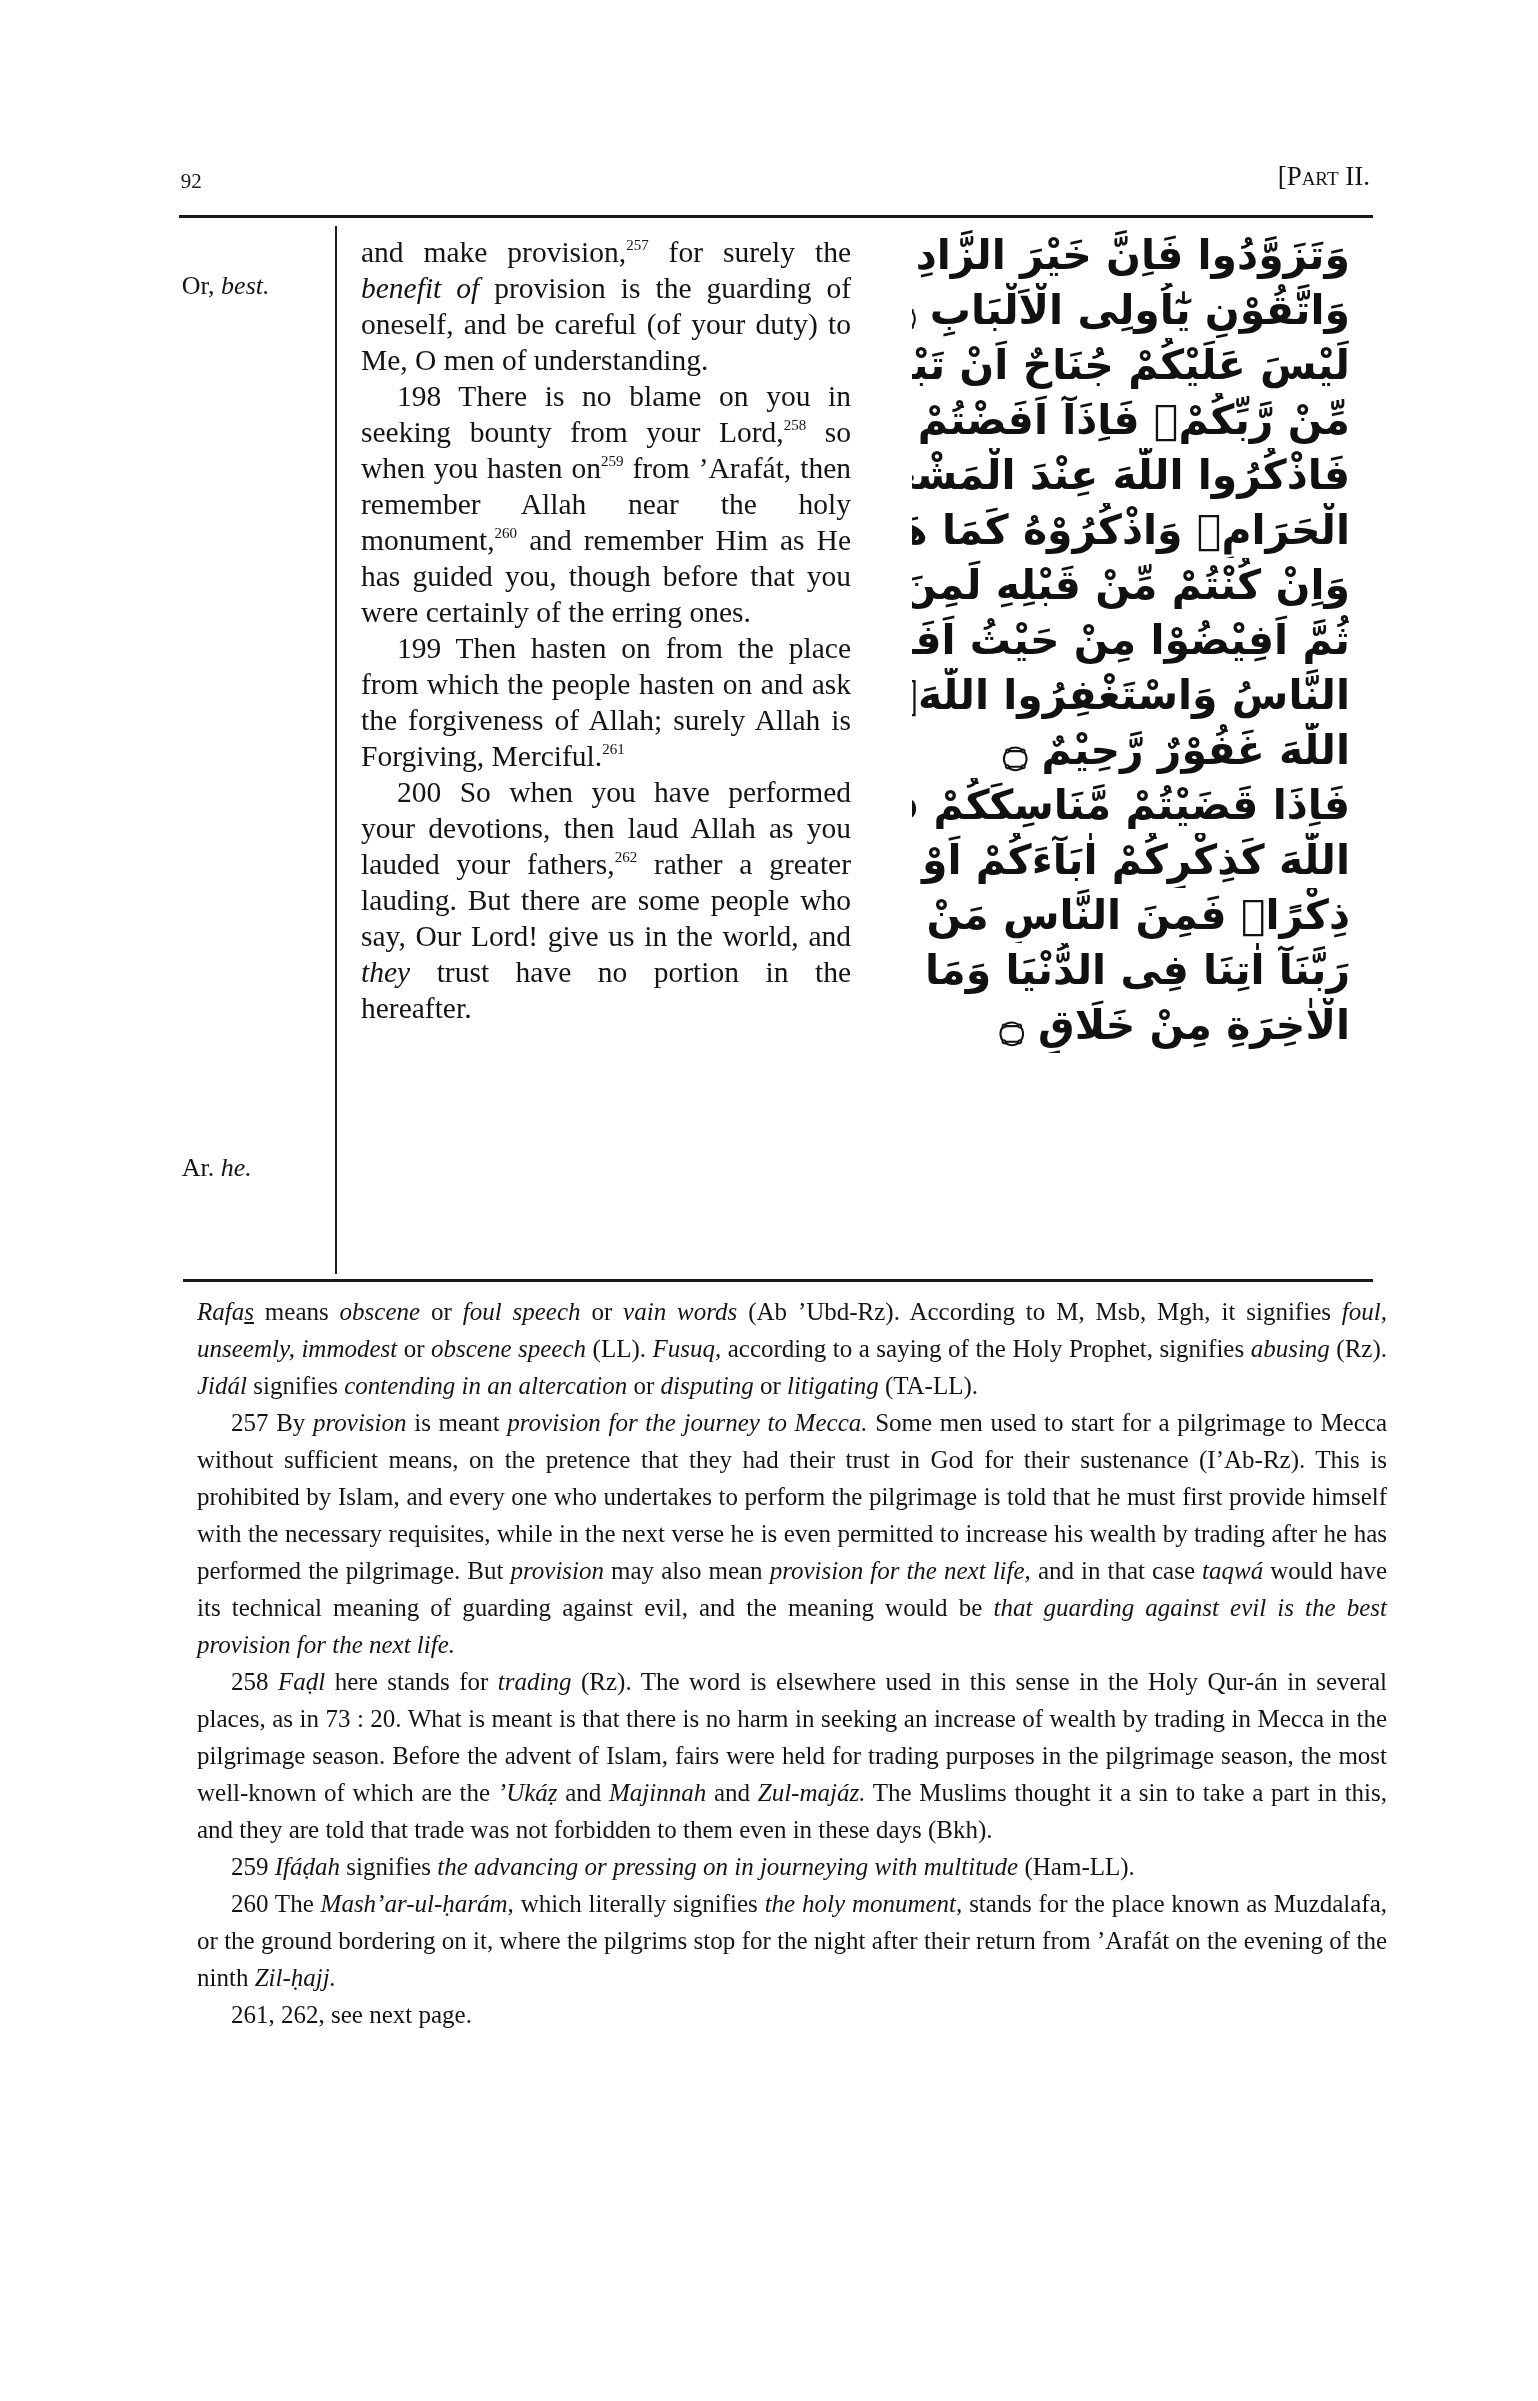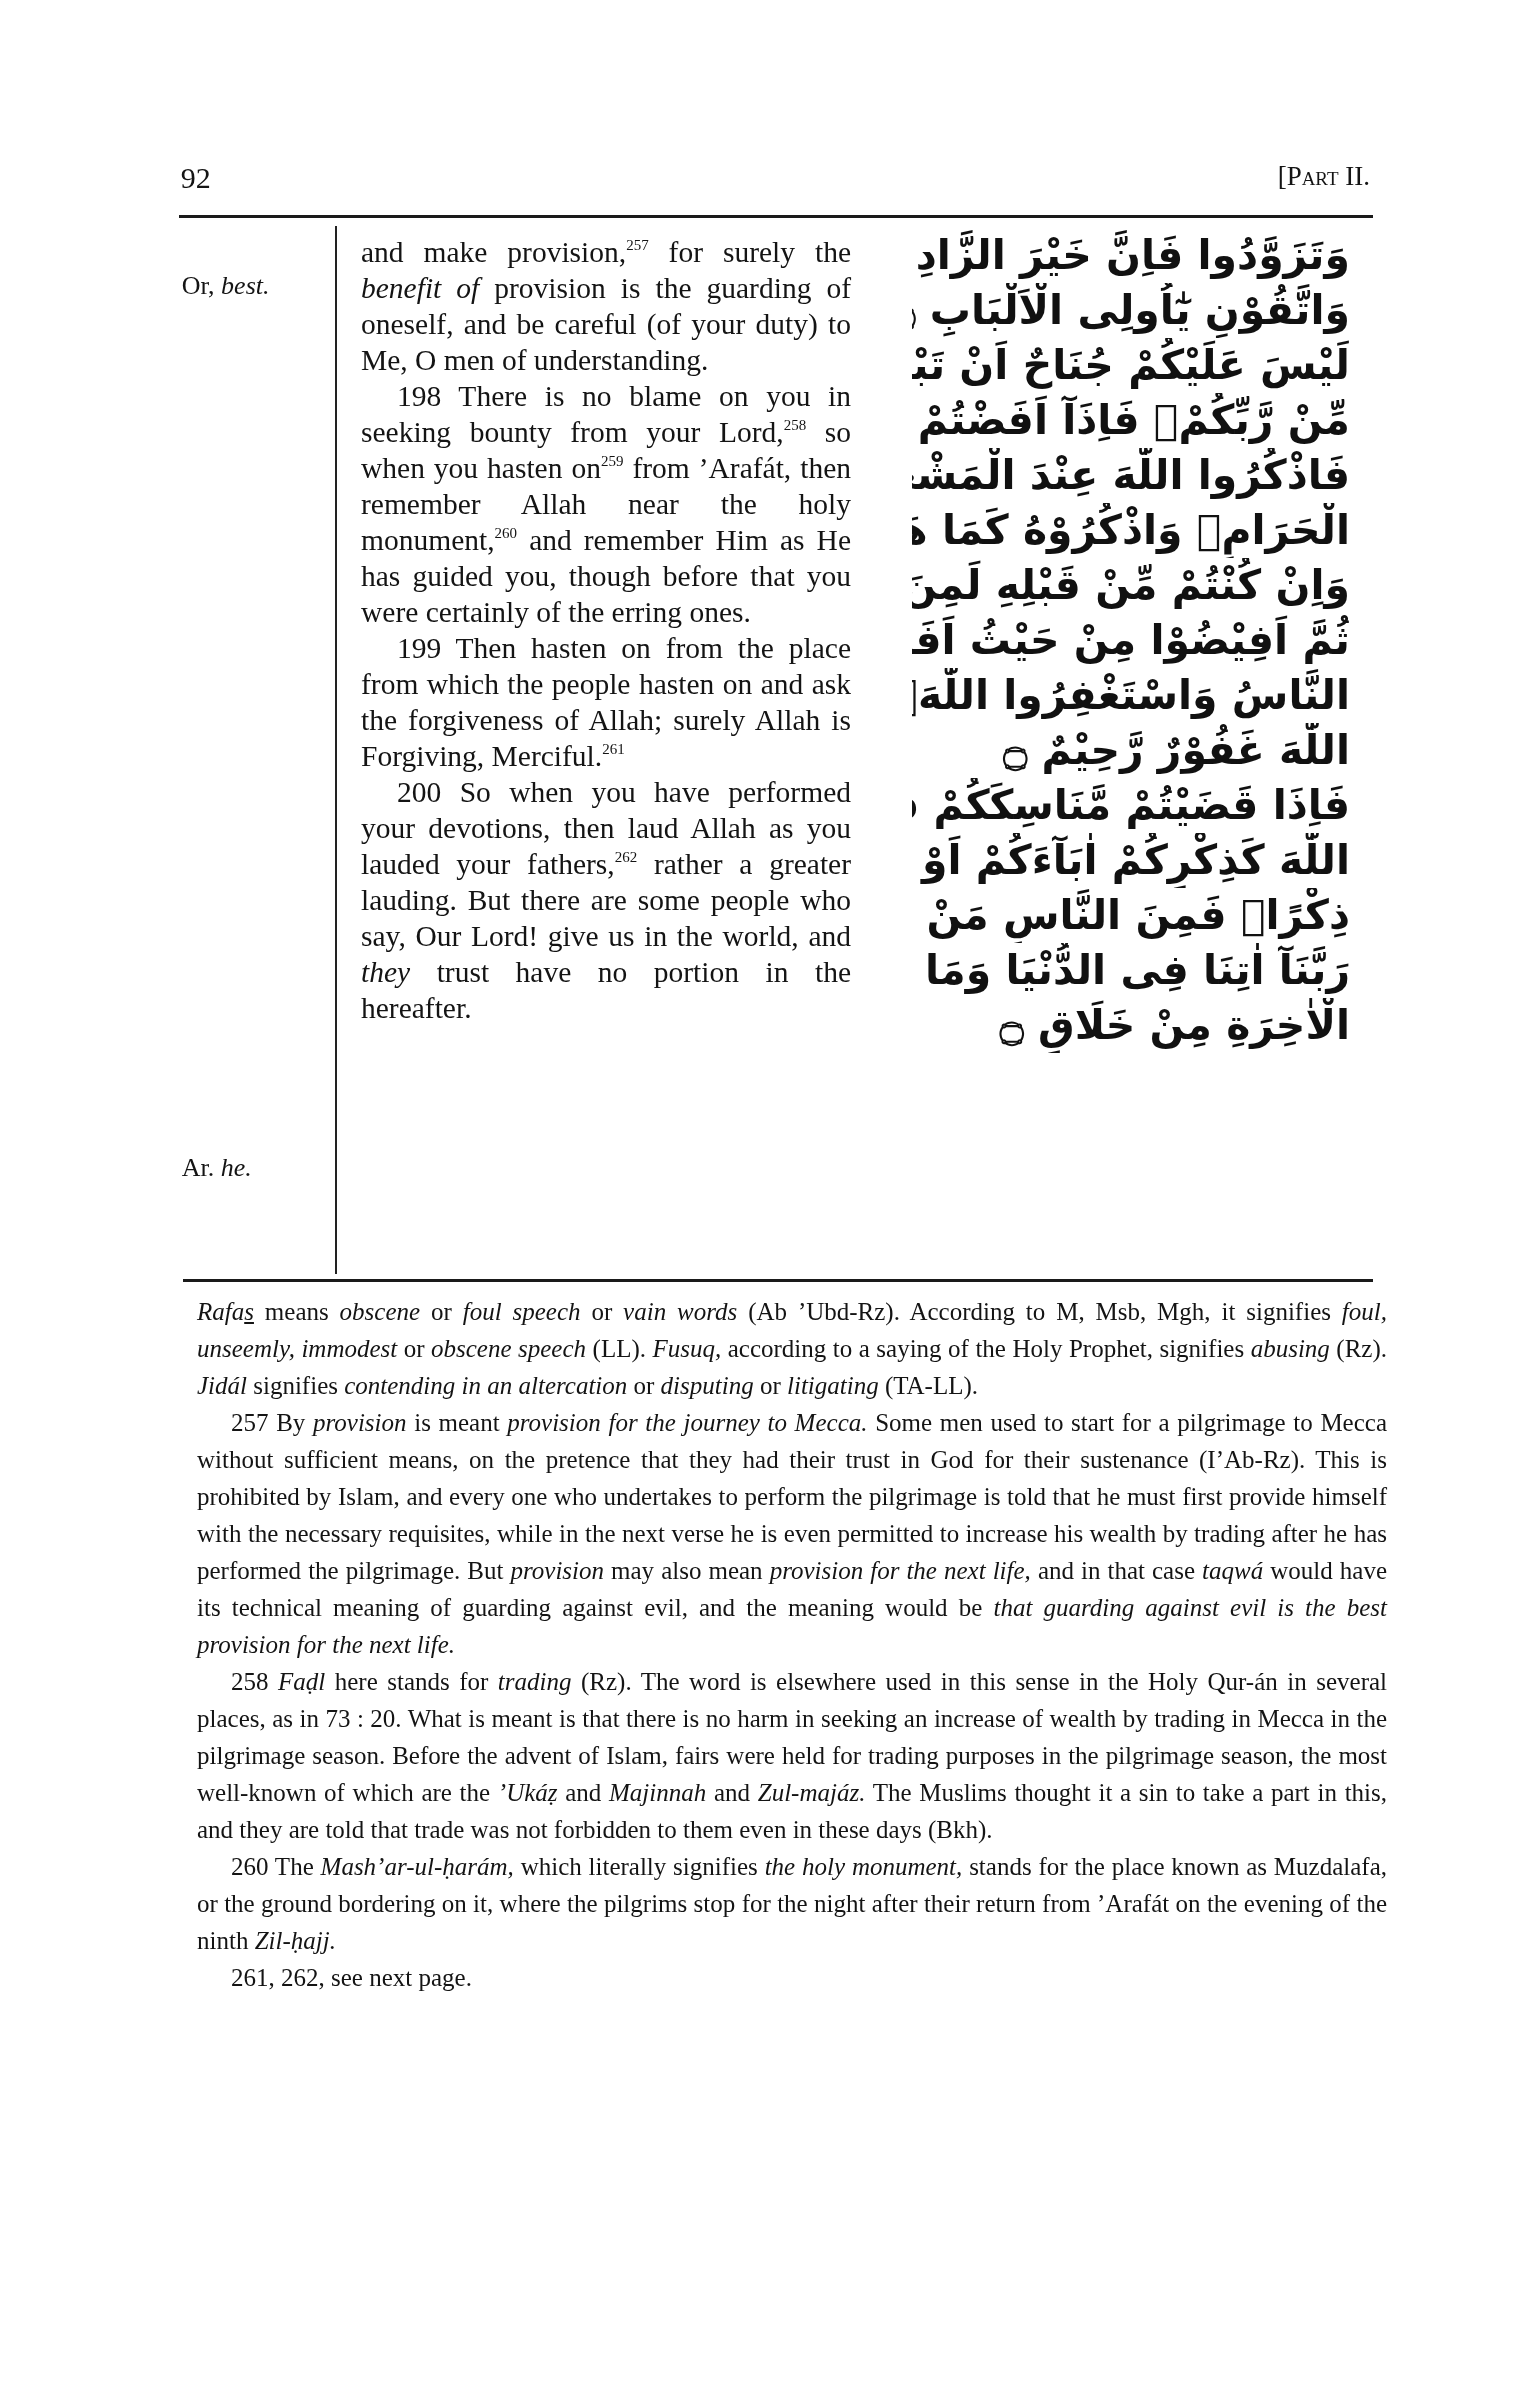--- a/index.html
+++ b/index.html
@@ -1,19 +1,19 @@
 <!DOCTYPE html>
 <html style="font-size:14.3px"><head>
 <meta charset="utf-8">
 <style>
   html, body { margin: 0; padding: 0; background: #ffffff; }
   body { width: 1538px; height: 2401px; position: relative; overflow: hidden;
          font-family: "Liberation Serif", "DejaVu Serif", serif; color: #141414; }
   .page-header { position: absolute; left: 179px; top: 152px; width: 1191px; height: 45px; }
-  .page-number { position: absolute; left: 1.8px; top: 9px; font-size: 30px; }
+  .page-number { position: absolute; left: 1.8px; top: 17px; font-size: 21px; }
   .running-title { position: absolute; left: 0; right: 0; top: 9px; text-align: center; font-size: 29.5px; letter-spacing: 0.9px; }
   .part-label { position: absolute; right: 0; top: 9px; font-size: 27px; font-variant: small-caps; }
   .header-rule { position: absolute; left: 179px; top: 215px; width: 1194px; height: 2.7px; background: #1a1a1a; }
 
   .margin-notes { position: absolute; left: 179px; top: 226px; width: 143px; height: 1046px; }
   .margin-note { position: absolute; left: 2.7px; font-size: 26px; }
   .margin-note i { font-style: italic; }
   .vertical-rule { position: absolute; left: 335px; top: 226px; width: 1.8px; height: 1048px; background: #222; }
 
   .english-column { position: absolute; left: 361px; top: 234px; width: 490px; }
@@ -75,16 +75,17 @@
   <div class="arabic-line">رَبَّنَآ اٰتِنَا فِى الدُّنْيَا وَمَا لَهٗ فِى</div>
   <div class="arabic-line">الْاٰخِرَةِ مِنْ خَلَاقٍ ۝</div>
 </div>
 
 <div class="section-rule"></div>
 
 <div class="footnotes">
   <p><i>Rafa</i><i><u>s</u></i><span> means </span><i>obscene</i><span> or </span><i>foul speech</i><span> or </span><i>vain words</i><span> (Ab ’Ubd-Rz). According to M, Msb, Mgh, it signifies </span><i>foul, unseemly, immodest</i><span> or </span><i>obscene speech</i><span> (LL). </span><i>Fusuq,</i><span> according to a saying of the Holy Prophet, signifies </span><i>abusing</i><span> (Rz). </span><i>Jidál</i><span> signifies </span><i>contending in an altercation</i><span> or </span><i>disputing</i><span> or </span><i>litigating</i><span> (TA-LL).</span></p>
   <p class="indent"><span>257 By </span><i>provision</i><span> is meant </span><i>provision for the journey to Mecca.</i><span> Some men used to start for a pilgrimage to Mecca without sufficient means, on the pretence that they had their trust in God for their sustenance (I’Ab-Rz). This is prohibited by Islam, and every one who undertakes to perform the pilgrimage is told that he must first provide himself with the necessary requisites, while in the next verse he is even permitted to increase his wealth by trading after he has performed the pilgrimage. But </span><i>provision</i><span> may also mean </span><i>provision for the next life,</i><span> and in that case </span><i>taqwá</i><span> would have its technical meaning of guarding against evil, and the meaning would be </span><i>that guarding against evil is the best provision for the next life.</i></p>
   <p class="indent"><span>258 </span><i>Faḍl</i><span> here stands for </span><i>trading</i><span> (Rz). The word is elsewhere used in this sense in the Holy Qur-án in several places, as in 73 : 20. What is meant is that there is no harm in seeking an increase of wealth by trading in Mecca in the pilgrimage season. Before the advent of Islam, fairs were held for trading purposes in the pilgrimage season, the most well-known of which are the </span><i>’Ukáẓ</i><span> and </span><i>Majinnah</i><span> and </span><i>Zul-majáz.</i><span> The Muslims thought it a sin to take a part in this, and they are told that trade was not forbidden to them even in these days (Bkh).</span></p>
+  <p class="indent"><span>259 </span><i>Ifáḍah</i><span> signifies </span><i>the advancing or pressing on in journeying with multitude</i><span> (Ham-LL).</span></p>
   <p class="indent"><span>260 The </span><i>Mash’ar-ul-ḥarám,</i><span> which literally signifies </span><i>the holy monument,</i><span> stands for the place known as Muzdalafa, or the ground bordering on it, where the pilgrims stop for the night after their return from ’Arafát on the evening of the ninth </span><i>Zil-ḥajj.</i></p>
   <p class="indent">261, 262, see next page.</p>
 </div>
 
 
 </body></html>

